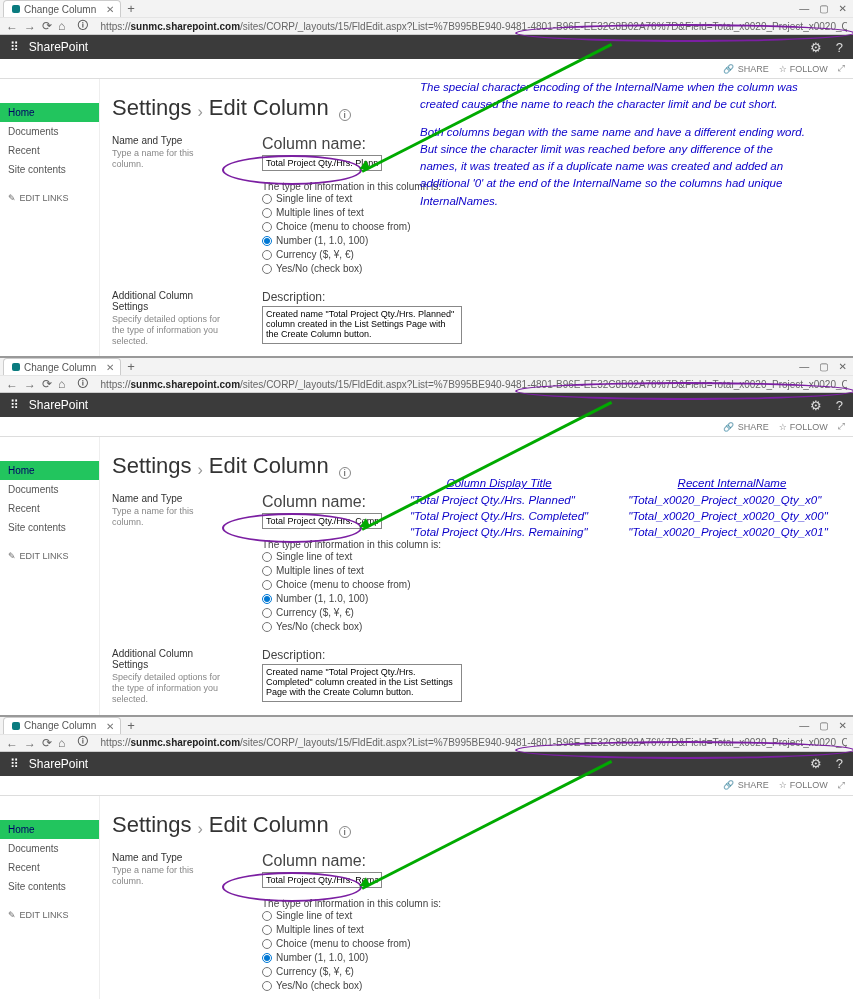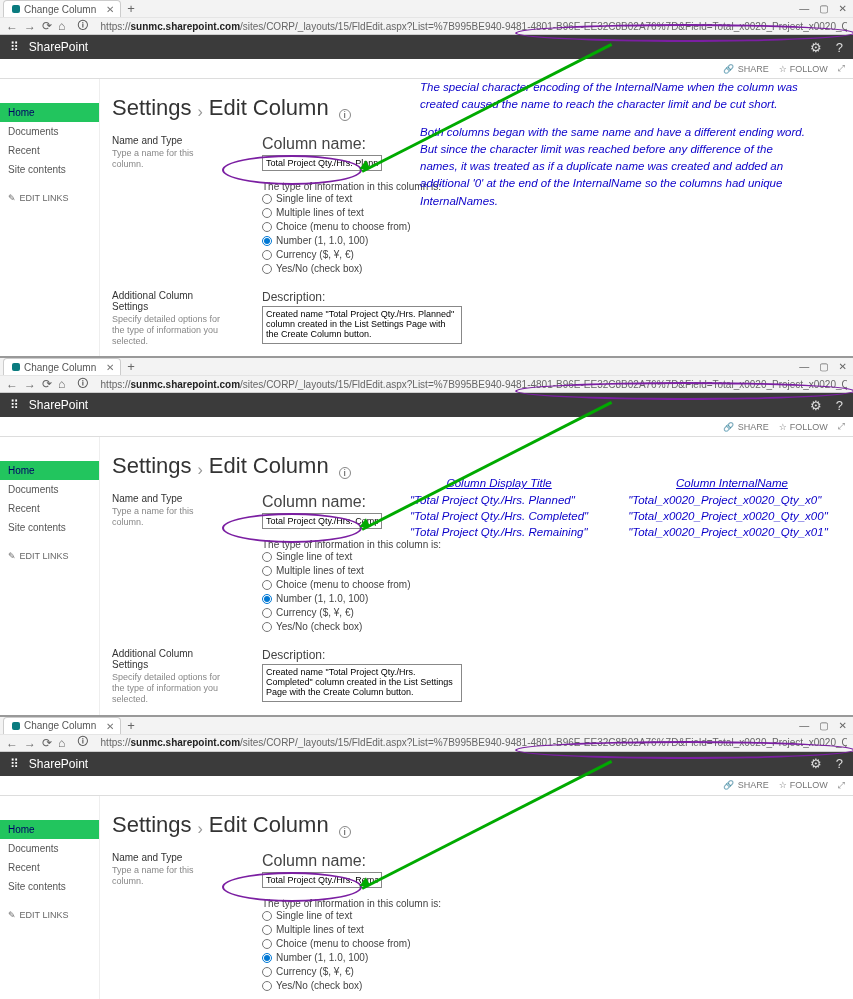--- a/index.html
+++ b/index.html
@@ -300,21 +300,21 @@
             <div class="title">Additional Column Settings</div>
             <div class="sub">Specify detailed options for the type of information you selected.</div>
           </div>
         <div class="section-body"><div class="desc-label">Description:</div><textarea class="desc-textarea" style="">Created name "Total Project Qty./Hrs. Completed" column created in the List Settings Page with the Create Column button.</textarea></div>
       </div>
 
       <table class="anno-table" style="top:38px;left:300px;">
         <tbody>
             <tr>
               <th>Column Display Title</th>
-              <th style="padding-left:30px;">Column InternalName</th>
+              <th style="padding-left:30px;">Recent InternalName</th>
             </tr>
         <tr>
               <td>"Total Project Qty./Hrs. Planned"</td>
               <td style="padding-left:30px;">"Total_x0020_Project_x0020_Qty_x0"</td>
             </tr>
         <tr>
               <td>"Total Project Qty./Hrs. Completed"</td>
               <td style="padding-left:30px;">"Total_x0020_Project_x0020_Qty_x00"</td>
             </tr>
         <tr>

